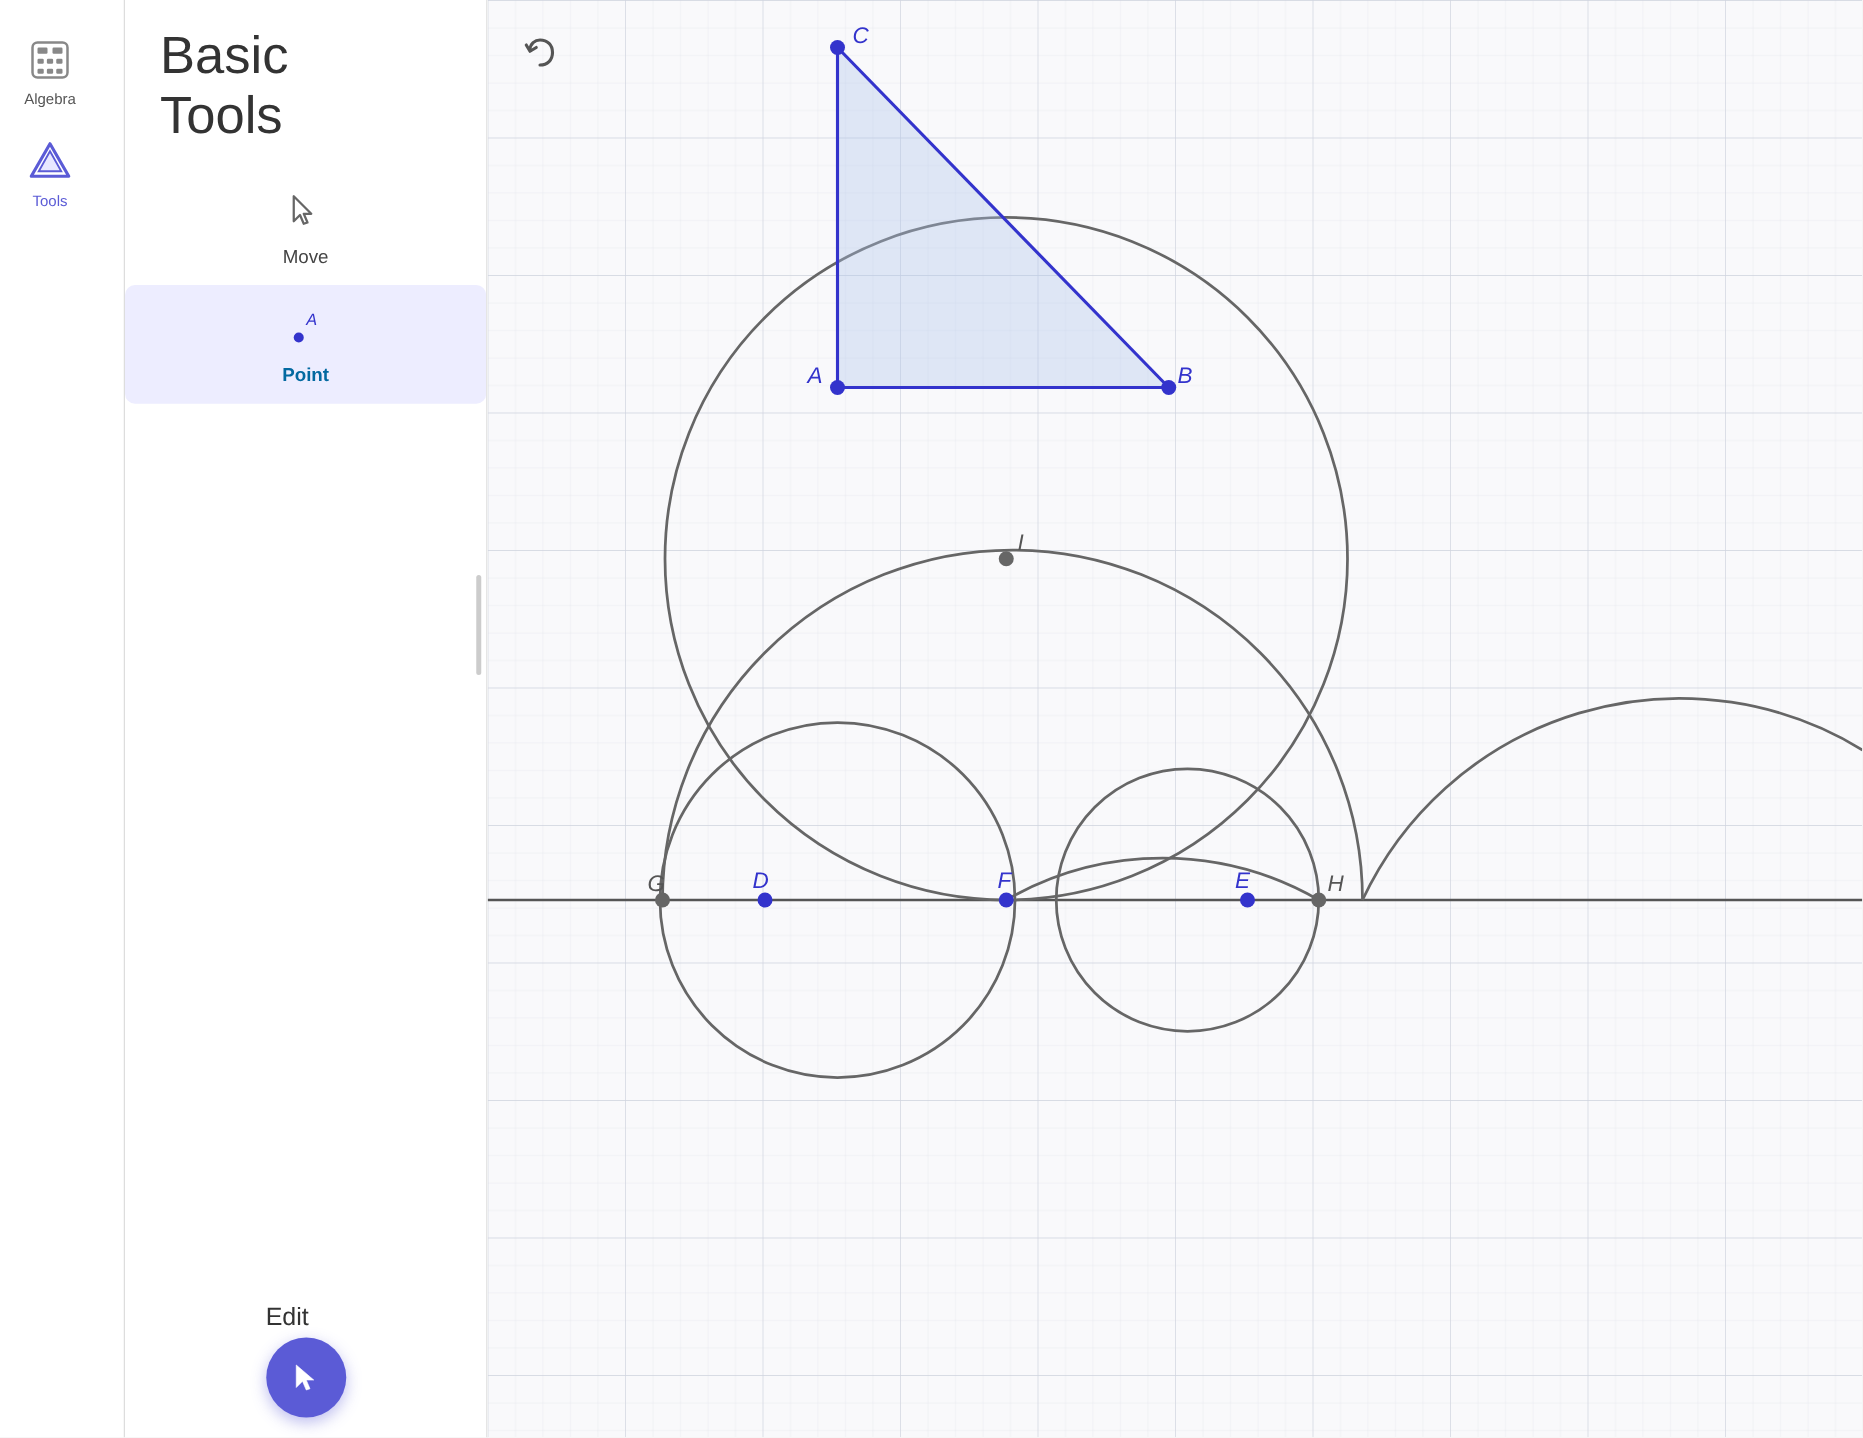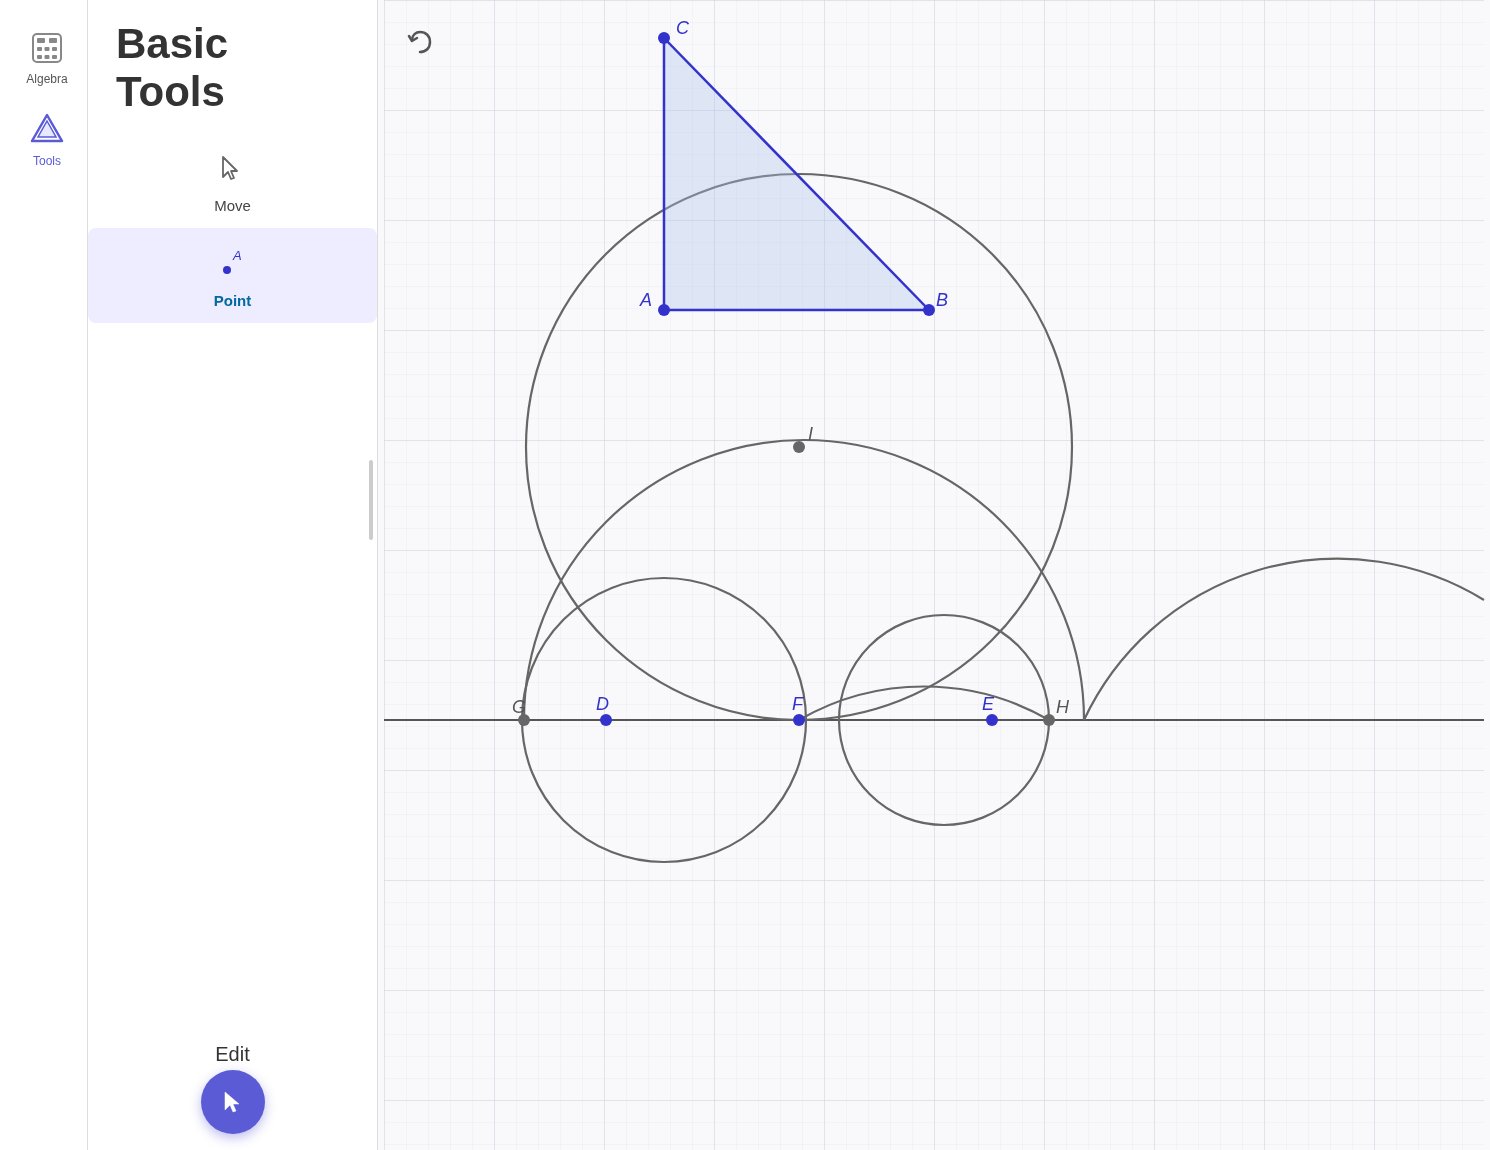--- a/index.html
+++ b/index.html
@@ -7,27 +7,27 @@
       width: 1490px;
       height: 1150px;
       overflow: hidden;
       display: flex;
       font-family: -apple-system, BlinkMacSystemFont, 'Segoe UI', sans-serif;
       background: #f0f0f0;
     }
 
     
     .sidebar {
-      width: 88px;
+      width: 100px;
       height: 1150px;
       background: #ffffff;
       border-right: 1px solid #ddd;
       display: flex;
       flex-direction: column;
-      align-items: flex-end;
+      align-items: flex-start;
       padding-top: 20px;
       gap: 8px;
       flex-shrink: 0;
     }
     .sidebar-item {
       width: 80px;
       display: flex;
       flex-direction: column;
       align-items: center;
       padding: 8px 4px;
@@ -57,21 +57,21 @@
       background: #ffffff;
       border-right: 1px solid #ddd;
       display: flex;
       flex-direction: column;
       overflow: hidden;
       flex-shrink: 0;
       position: relative;
     }
     .tools-panel-title {
       font-size: 42px;
-      font-weight: 700;
+      font-weight: 400;
       color: #333;
       padding: 20px 28px 16px;
       line-height: 1.15;
     }
     .tools-list {
       display: flex;
       flex-direction: column;
       align-items: center;
       gap: 0px;
       overflow-y: auto;
@@ -117,21 +117,21 @@
     }
 
     
     .edit-fab {
       position: absolute;
       bottom: 16px;
       left: 50%;
       transform: translateX(-50%);
       display: flex;
       flex-direction: column;
-      align-items: center;
+      align-items: flex-start;
       gap: 4px;
     }
     .edit-fab-label {
       font-size: 20px;
       font-weight: 500;
       color: #333;
     }
     .edit-fab-btn {
       width: 64px;
       height: 64px;

